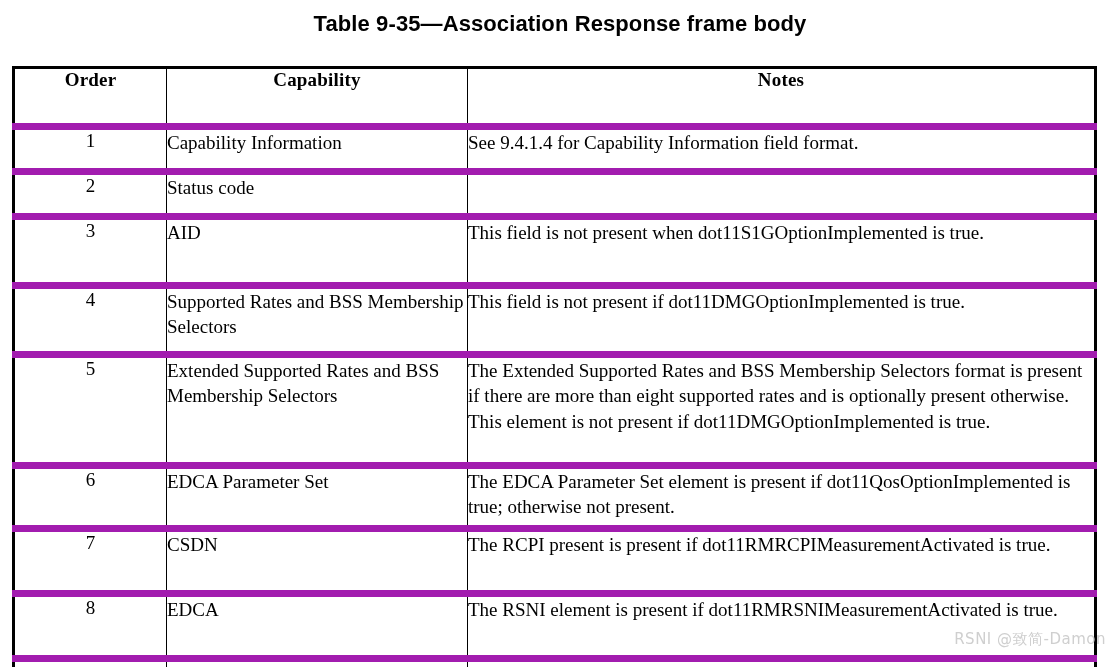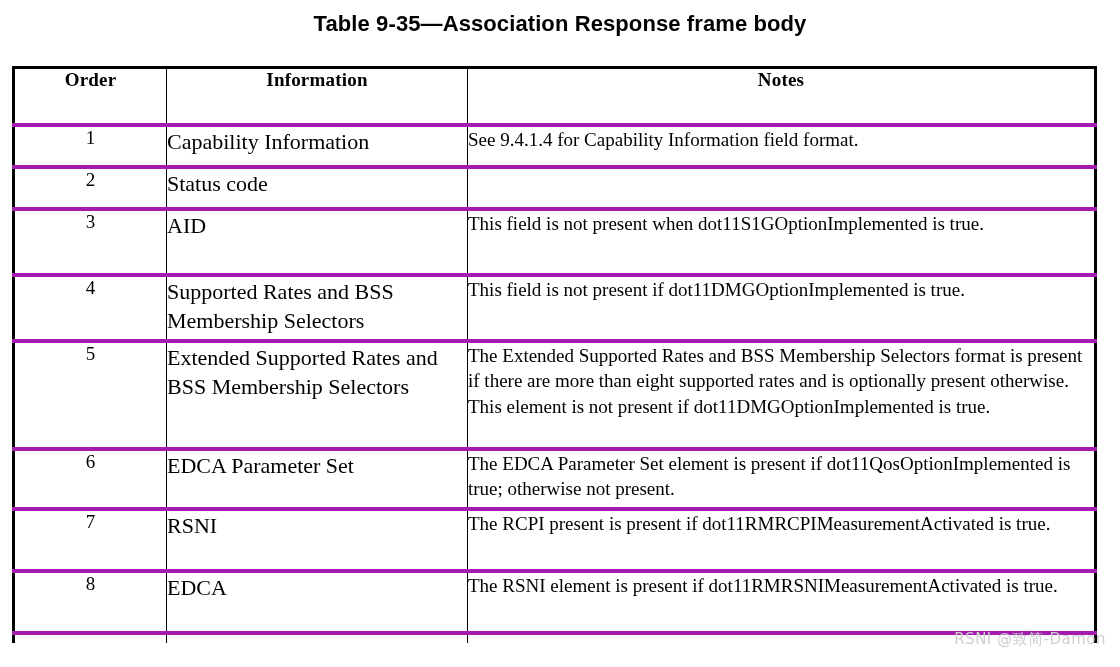--- a/index.html
+++ b/index.html
@@ -53,21 +53,21 @@
   }
 
   table.frame-table col.c-order   { width: 153px; }
   table.frame-table col.c-info    { width: 301px; }
   table.frame-table col.c-notes   { width: 628px; }
 
   table.frame-table th,
   table.frame-table td {
     border-left: 1px solid #000;
     border-right: 1px solid #000;
-    border-bottom: 4px solid #a21caf;
+    border-bottom: 7px solid #a21caf;
     vertical-align: top;
     padding: 0;
   }
   table.frame-table th:first-child,
   table.frame-table td:first-child { border-left: none; }
   table.frame-table th:last-child,
   table.frame-table td:last-child  { border-right: none; }
 
   
   thead th {
@@ -80,21 +80,21 @@
     letter-spacing: 0.2px;
   }
 
   
   td.order-cell {
     text-align: center;
     font-size: 19px;
     padding: 10px 0 12px 0;
   }
   td.info-cell {
-    font-size: 22px;
+    font-size: 19px;
     padding: 10px 10px 12px 14px;
     line-height: 1.33;
   }
   td.notes-cell {
     font-size: 19px;
     padding: 10px 12px 12px 15px;
     line-height: 1.33;
     margin-left: 39px;
   }
 
@@ -133,21 +133,21 @@
   <div class="table-wrap">
     <table class="frame-table">
       <colgroup>
         <col class="c-order">
           <col class="c-info">
           <col class="c-notes">
       </colgroup>
       <thead>
         <tr>
           <th>Order</th>
-          <th>Information</th>
+          <th>Capability</th>
           <th>Notes</th>
         </tr>
       </thead>
       <tbody>
 
         <tr class="r1">
           <td class="order-cell">1</td>
           <td class="info-cell">Capability Information</td>
           <td class="notes-cell">See 9.4.1.4 for Capability Information field format.</td>
         </tr>
@@ -177,21 +177,21 @@
         </tr>
 
         <tr class="r6">
           <td class="order-cell">6</td>
           <td class="info-cell">EDCA Parameter Set</td>
           <td class="notes-cell">The EDCA Parameter Set element is present if dot11QosOptionImplemented is true; otherwise not present.</td>
         </tr>
 
         <tr class="r7">
           <td class="order-cell">7</td>
-          <td class="info-cell">RSNI</td>
+          <td class="info-cell">CSDN</td>
           <td class="notes-cell">The RCPI present is present if dot11RMRCPIMeasurementActivated is true.</td>
         </tr>
 
         <tr class="r8">
           <td class="order-cell">8</td>
           <td class="info-cell">EDCA</td>
           <td class="notes-cell">The RSNI element is present if dot11RMRSNIMeasurementActivated is true.</td>
         </tr>
 
         <tr class="r9">

